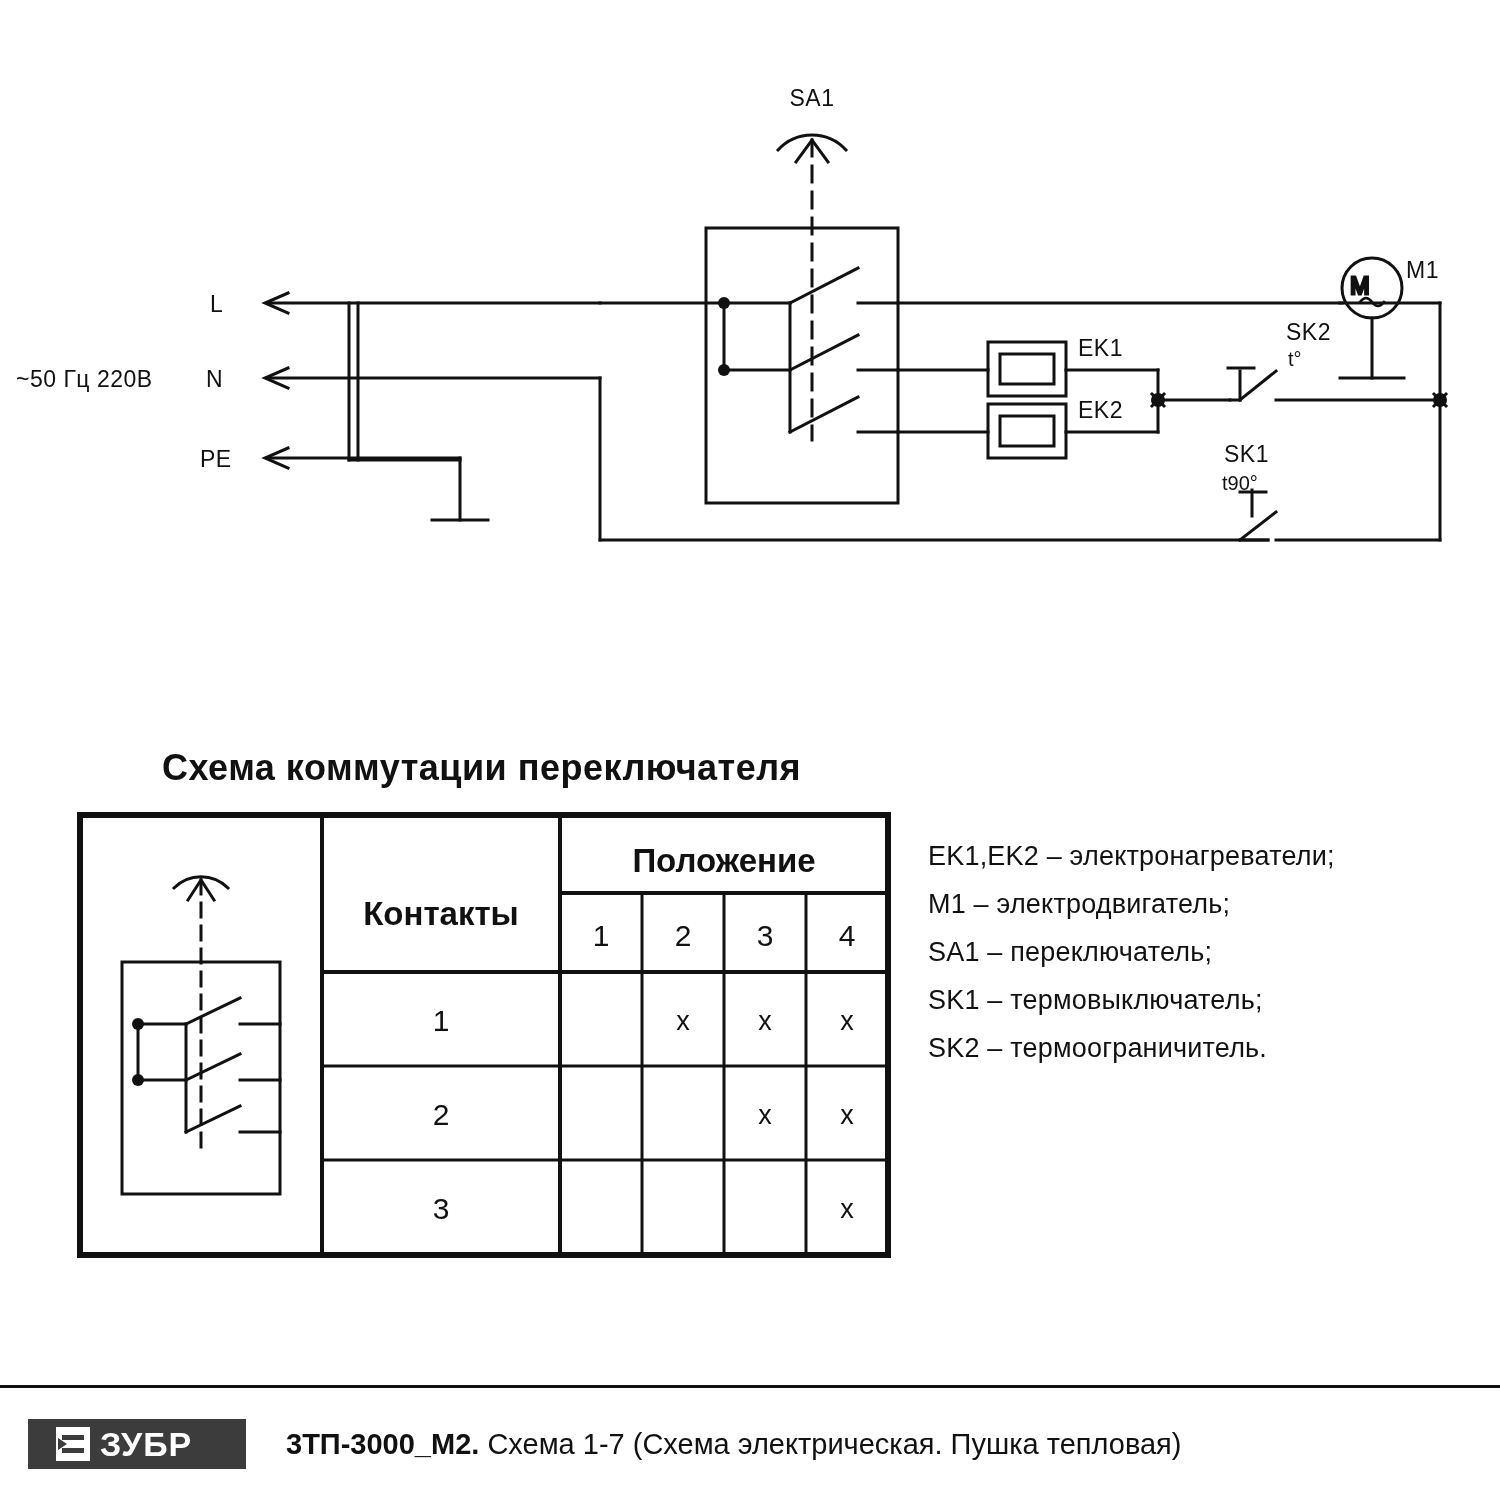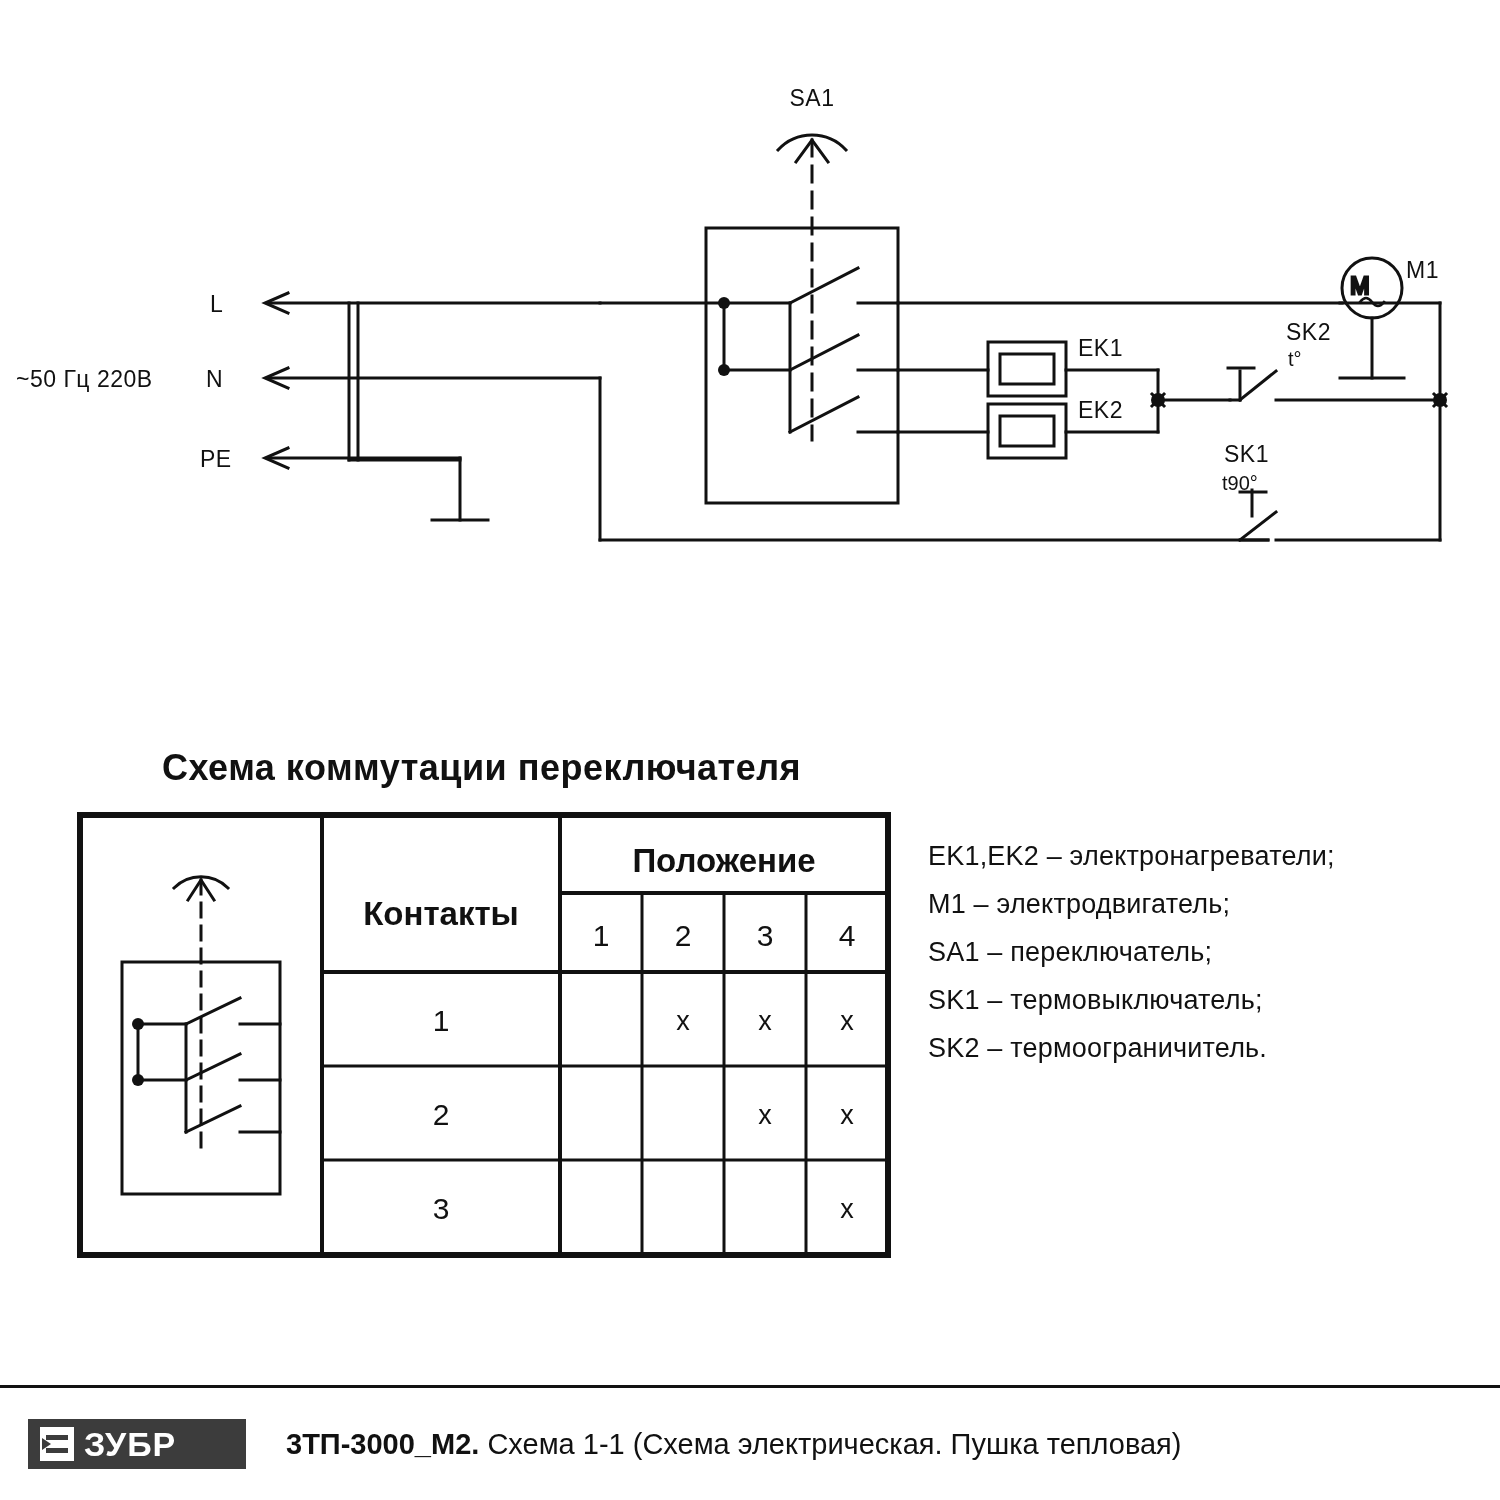--- a/index.html
+++ b/index.html
@@ -55,21 +55,21 @@
     height: 100%;
     padding-left: 28px;
   }
   .brand {
     width: 218px;
     height: 50px;
     background: #3c3c3c;
     display: flex;
     align-items: center;
     gap: 10px;
-    padding-left: 12px;
+    padding-left: 28px;
     box-sizing: border-box;
   }
   .brand-mark {
     width: 34px;
     height: 34px;
     background: #ffffff;
     position: relative;
     flex: 0 0 auto;
   }
   .brand-mark::before {
@@ -285,18 +285,18 @@
   <div class="footer">
     <div class="footer-inner">
       <div class="brand">
         <div class="brand-mark">
           <span class="brand-arrow"></span>
         </div>
         <div class="brand-name">ЗУБР</div>
       </div>
       <div class="caption">
         <b>3ТП-3000_М2.</b>
-        <span>Схема 1-1 (Схема электрическая. Пушка тепловая)</span>
+        <span>Схема 1-7 (Схема электрическая. Пушка тепловая)</span>
       </div>
     </div>
   </div>
 
 </div>
 
 </body></html>

